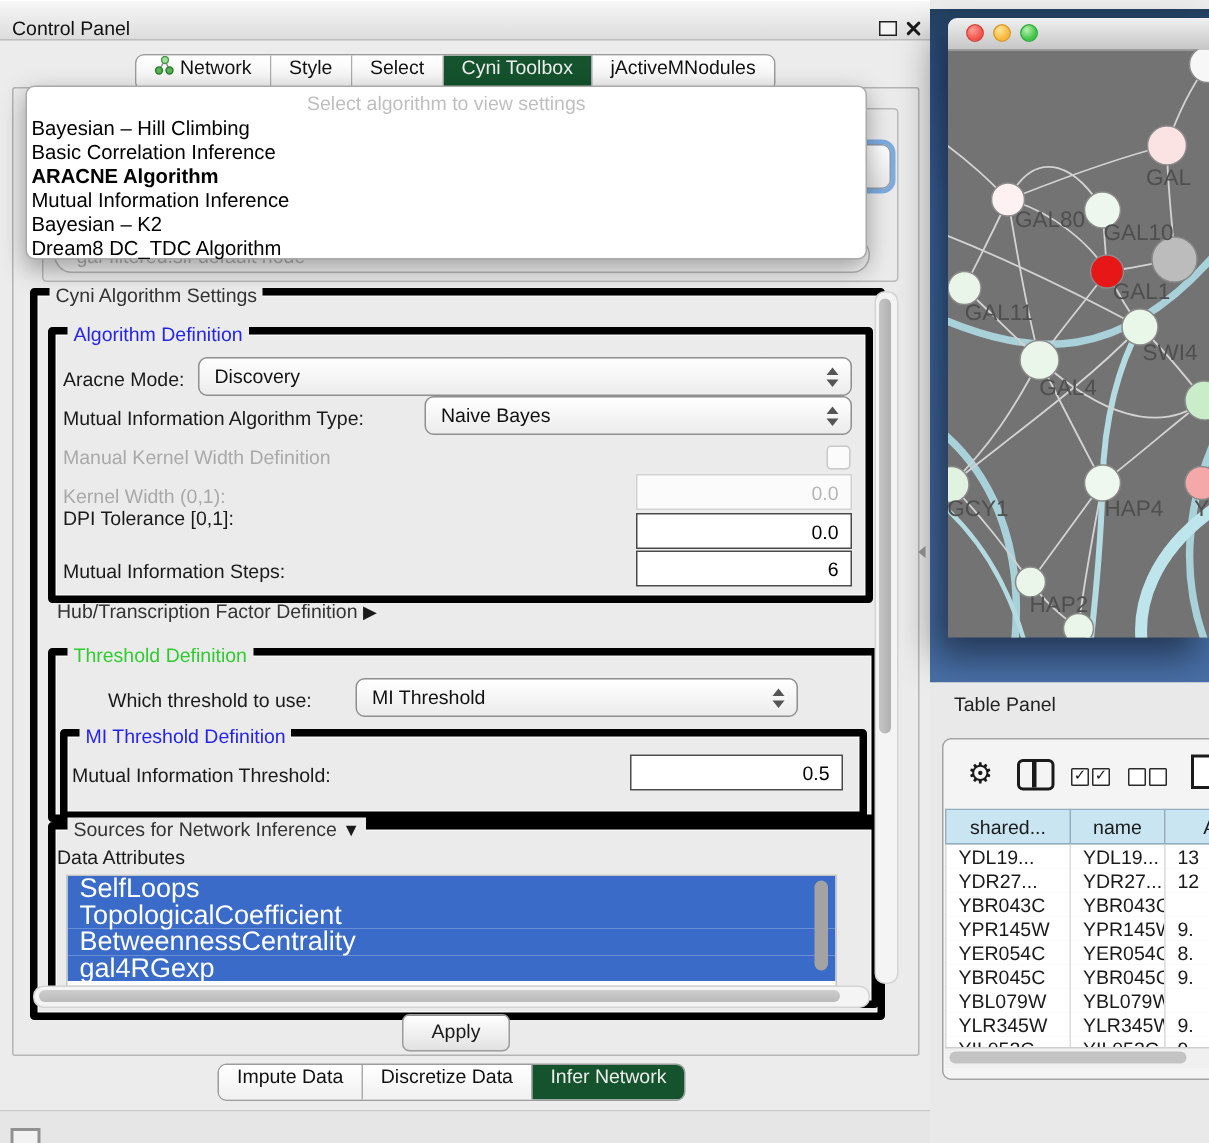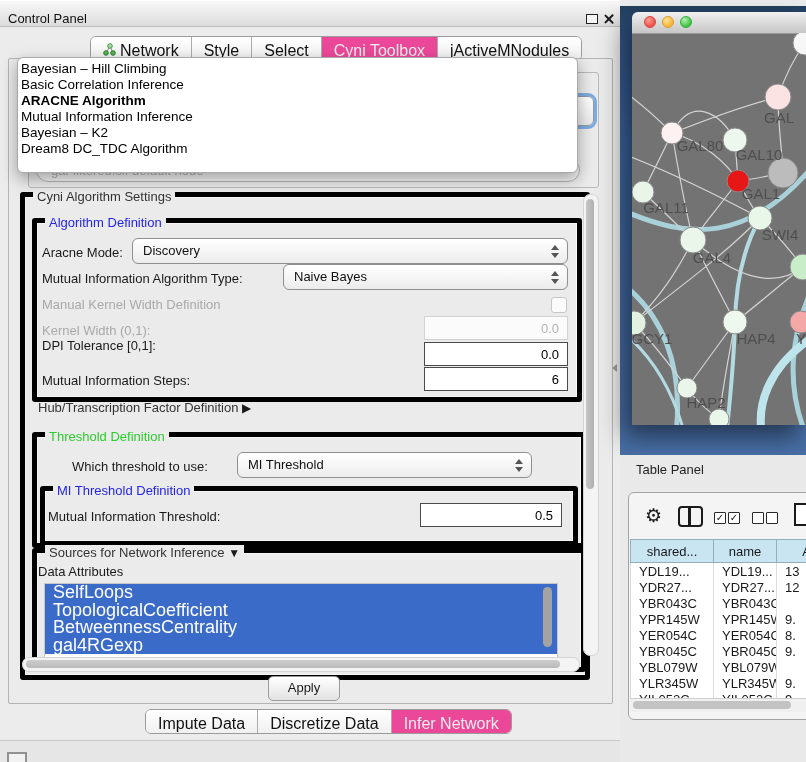--- a/index.html
+++ b/index.html
@@ -12,24 +12,24 @@
   #titlebar{left:0;top:6;width:620;height:25px;width:620px;
     background:linear-gradient(#f8f8f8,#dcdcdc);border-top:1px solid #fff;border-bottom:1px solid #bdbdbd}
   #cp-title{left:8px;top:10px;font-size:13px;color:#111}
   .float-icon{left:586px;top:13px;width:10px;height:8px;border:1.5px solid #222;background:#f4f4f4}
   .xicon{left:603px;top:12px;width:12px;height:12px}
   .xicon::before,.xicon::after{content:"";position:absolute;left:5px;top:0;width:2.4px;height:12px;background:#1a1a1a;border-radius:1px}
   .xicon::before{transform:rotate(45deg)}
   .xicon::after{transform:rotate(-45deg)}
 
   .tabstrip{display:flex;height:23px;border:1px solid #9c9c9c;border-radius:6px;overflow:hidden;background:#fff}
-  .tab{display:flex;align-items:flex-end;gap:4px;padding:0 12px;font-size:16px;color:#111;
+  .tab{display:flex;align-items:flex-start;gap:4px;padding:0 12px;font-size:13px;color:#111;
        border-right:1px solid #ababab;background:linear-gradient(#ffffff,#f0f0f0);white-space:nowrap}
   .tab:last-child{border-right:none}
-  .tab.selected{background:#ec4899;color:#ededed}
+  .tab.selected{background:#14532d;color:#ededed}
   #top-tabs{left:90px;top:36px}
   #bottom-tabs{left:145px;top:709px}
 
   #content-panel{left:8px;top:58px;width:603px;height:644px;border:1px solid #b4b4b4;background:#ebebeb;border-radius:2px}
 
   
   #inference-group{left:28px;top:72px;width:569px;height:114px;border:1px solid #b9b9b9;border-radius:3px;z-index:1}
   #focused-combo{left:550px;top:96px;width:42px;height:28px;border:1px solid #8f9bac;border-radius:6px;
      background:linear-gradient(#fff,#e9e9e9);box-shadow:0 0 0 3px rgba(98,156,222,.8);z-index:2}
   #bg-combo{left:36px;top:158px;width:544px;height:24px;border:1px solid #b5b5b5;border-radius:12px;
@@ -155,20 +155,21 @@
     </div>
   </div>
 
 <div class="abs" id="content-panel"></div>
 
 <div class="abs" id="inference-group"></div>
 <div class="abs" id="focused-combo"></div>
 <div class="abs" id="bg-combo">gal-filtered.sif default node</div>
 
 <div class="abs" id="algo-popup">
+  <div id="popup-placeholder">Select algorithm to view settings</div>
   <div id="dropdown-items">
       <div class="dd-item">Bayesian – Hill Climbing</div>
       <div class="dd-item">Basic Correlation Inference</div>
       <div class="dd-item bold">ARACNE Algorithm</div>
       <div class="dd-item">Mutual Information Inference</div>
       <div class="dd-item">Bayesian – K2</div>
       <div class="dd-item">Dream8 DC_TDC Algorithm</div>
     </div>
 </div>
 

